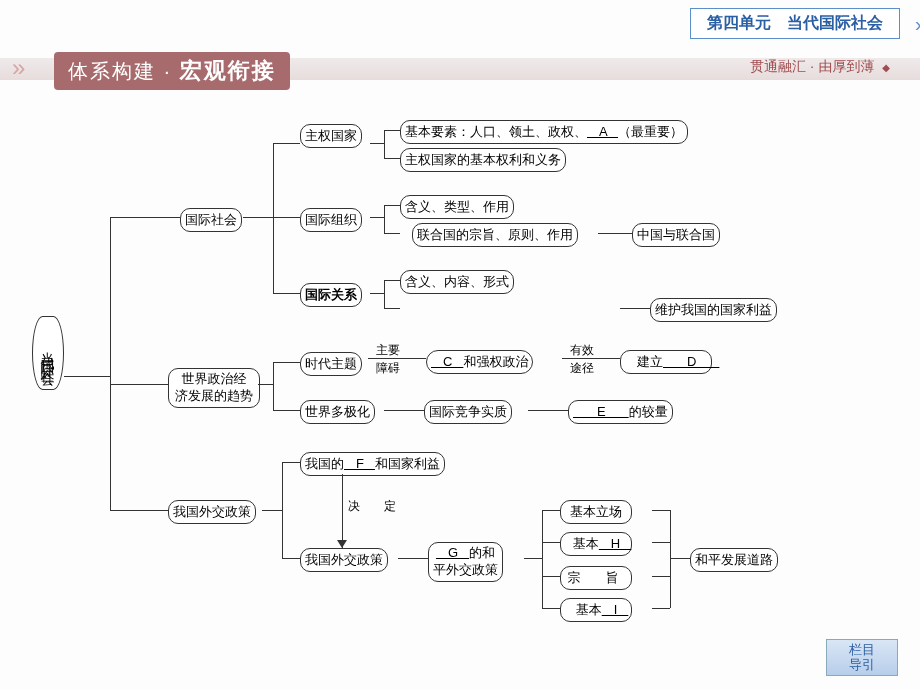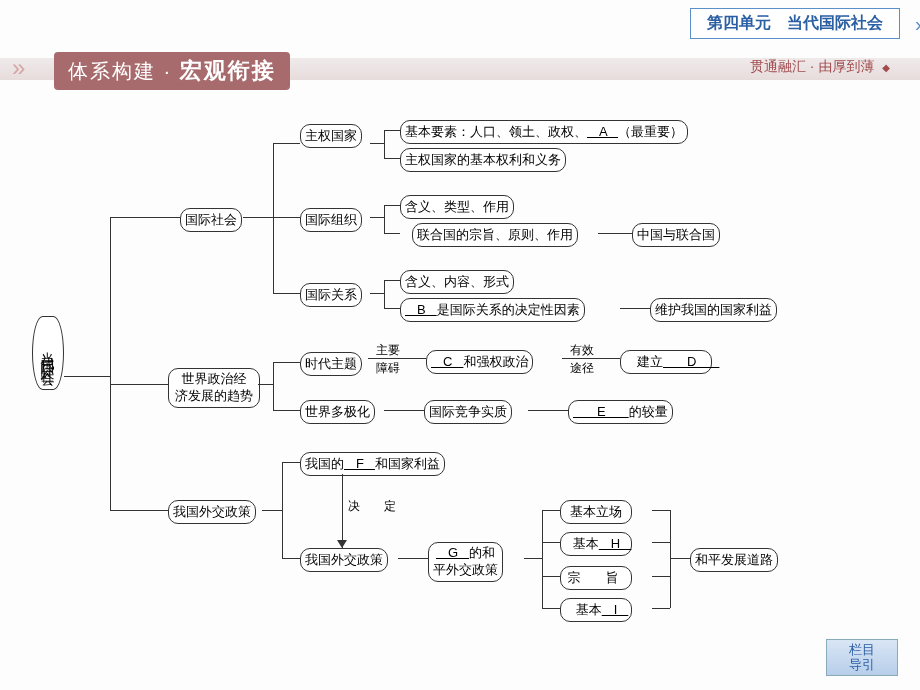--- a/index.html
+++ b/index.html
@@ -147,21 +147,21 @@
   <div class="node" style="left:168px;top:400px;">我国外交政策</div>
 
   <div class="line hline" style="left:64px;top:276px;width:46px"></div>
   <div class="line vline" style="left:110px;top:117px;height:294px"></div>
   <div class="line hline" style="left:110px;top:117px;width:70px"></div>
   <div class="line hline" style="left:110px;top:284px;width:58px"></div>
   <div class="line hline" style="left:110px;top:410px;width:58px"></div>
 
   <div class="node" style="left:300px;top:24px;">主权国家</div>
   <div class="node" style="left:300px;top:108px;">国际组织</div>
-  <div class="node" style="left:300px;top:183px;">国际关系</div>
+  <div class="node" style="left:300px;top:183px;font-weight:bold;">国际关系</div>
 
   <div class="line hline" style="left:243px;top:117px;width:30px"></div>
   <div class="line vline" style="left:273px;top:43px;height:150px"></div>
   <div class="line hline" style="left:273px;top:43px;width:27px"></div>
   <div class="line hline" style="left:273px;top:117px;width:27px"></div>
   <div class="line hline" style="left:273px;top:193px;width:27px"></div>
 
   <div class="node" style="left:400px;top:20px;">
     <span>基本要素：人口、领土、政权、</span><span class="blank">　A　</span><span>（最重要）</span>
   </div>
@@ -174,41 +174,38 @@
   <div class="node" style="left:400px;top:95px;">含义、类型、作用</div>
   <div class="node" style="left:412px;top:123px;">联合国的宗旨、原则、作用</div>
   <div class="node" style="left:632px;top:123px;">中国与联合国</div>
   <div class="line hline" style="left:370px;top:117px;width:14px"></div>
   <div class="line vline" style="left:384px;top:105px;height:28px"></div>
   <div class="line hline" style="left:384px;top:105px;width:16px"></div>
   <div class="line hline" style="left:384px;top:133px;width:16px"></div>
   <div class="line hline" style="left:598px;top:133px;width:34px"></div>
 
   <div class="node" style="left:400px;top:170px;text-align:right;">含义、内容、形式</div>
-  <div class="node" style="left:400px;top:198px;">
-    <span class="blank">　B　</span><span>是国际关系的决定性因素</span>
-  </div>
   <div class="node" style="left:650px;top:198px;">维护我国的国家利益</div>
   <div class="line hline" style="left:370px;top:193px;width:14px"></div>
   <div class="line vline" style="left:384px;top:180px;height:28px"></div>
   <div class="line hline" style="left:384px;top:180px;width:16px"></div>
   <div class="line hline" style="left:384px;top:208px;width:16px"></div>
   <div class="line hline" style="left:620px;top:208px;width:30px"></div>
 
   <div class="node" style="left:300px;top:252px;border-radius:11px;">时代主题</div>
   <div class="node" style="left:300px;top:300px;">世界多极化</div>
   <div class="line hline" style="left:258px;top:284px;width:15px"></div>
   <div class="line vline" style="left:273px;top:262px;height:48px"></div>
   <div class="line hline" style="left:273px;top:262px;width:27px"></div>
   <div class="line hline" style="left:273px;top:310px;width:27px"></div>
 
   <div class="small-label" style="left:376px;top:242px;">主要</div>
   <div class="small-label" style="left:376px;top:260px;">障碍</div>
   <div class="line hline" style="left:368px;top:258px;width:58px"></div>
-  <div class="node" style="left:426px;top:250px;">
+  <div class="node" style="left:426px;top:250px;border-radius:12px;">
     <span class="blank">　C　</span><span>和强权政治</span>
   </div>
   <div class="small-label" style="left:570px;top:242px;">有效</div>
   <div class="small-label" style="left:570px;top:260px;">途径</div>
   <div class="line hline" style="left:562px;top:258px;width:58px"></div>
   <div class="node" style="left:620px;top:250px;">
     <span>建立</span><span class="blank">　　D　　</span>
   </div>
 
   <div class="line hline" style="left:384px;top:310px;width:40px"></div>

